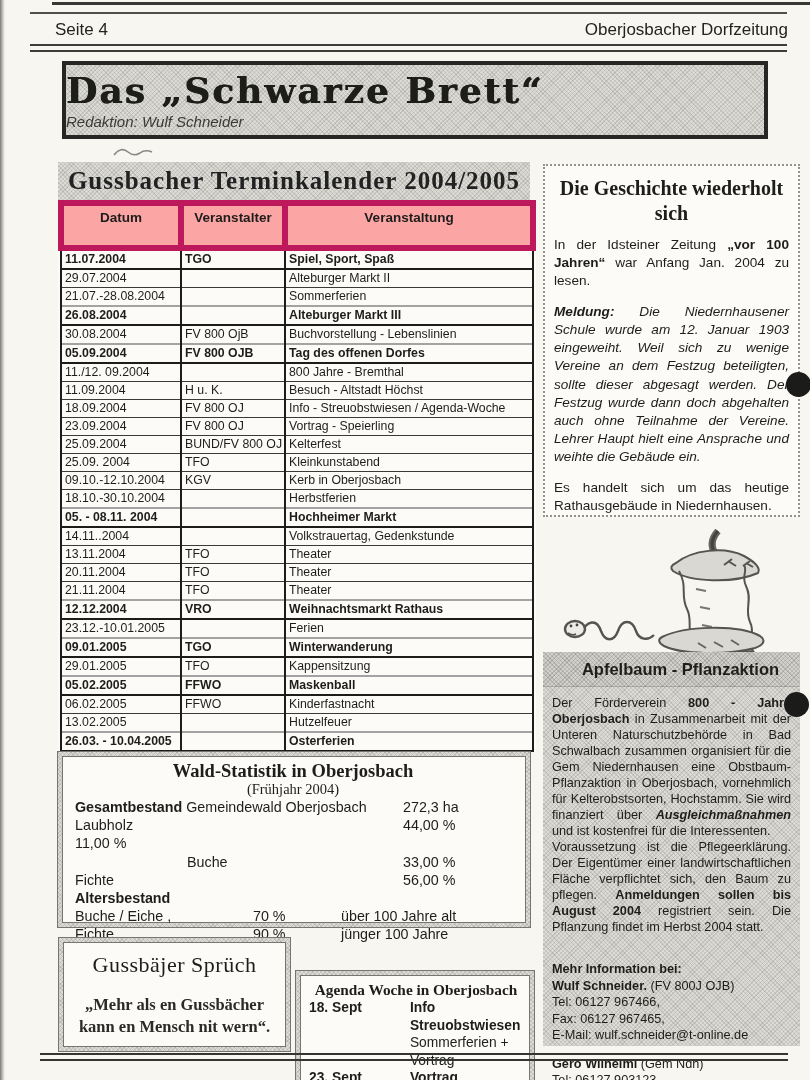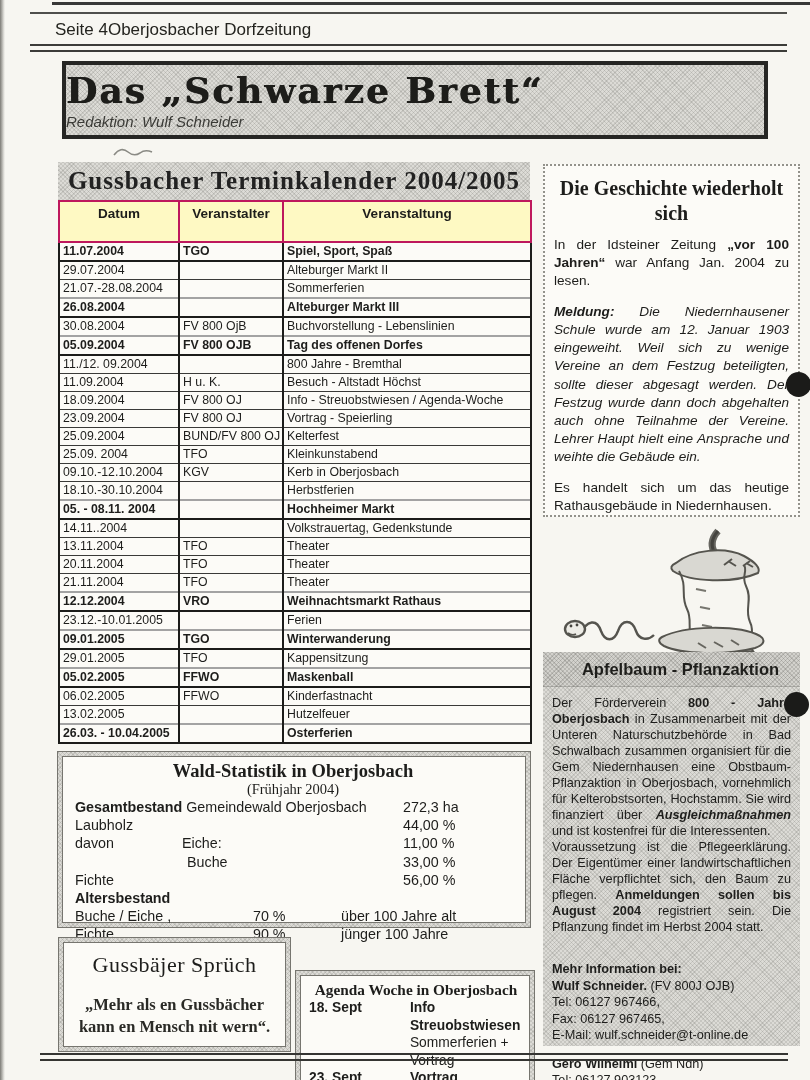--- a/index.html
+++ b/index.html
@@ -10,40 +10,40 @@
              background:linear-gradient(90deg,#7c7b76,#d8d7d2 70%,rgba(216,215,210,0));}
   .hatch{background-color:#dcdbd6;background-image:
       repeating-linear-gradient(45deg,rgba(90,90,84,.16) 0 1px,transparent 1px 3px),
       repeating-linear-gradient(135deg,rgba(90,90,84,.16) 0 1px,transparent 1px 3px);}
   .hatch-dark{background-color:#d2d1cc;background-image:
       repeating-linear-gradient(45deg,rgba(80,80,75,.2) 0 1px,transparent 1px 3px),
       repeating-linear-gradient(135deg,rgba(80,80,75,.2) 0 1px,transparent 1px 3px); padding-left: 18px;}
 
   .hdr-rule1{position:absolute;left:30px;top:12px;width:757px;border-top:2px solid #4f4f4c;}
   .hdr-row{position:absolute;left:55px;top:20px;width:733px;display:flex;
-           font-size:17px;color:#24241f;}
+           justify-content:space-between;font-size:17px;color:#24241f;}
   .hdr-rule2{position:absolute;left:30px;top:44px;width:757px;height:4px;
              border-top:2px solid #3c3c39;border-bottom:2px solid #3c3c39;}
 
   .banner{position:absolute;left:62px;top:61px;width:698px;height:70px;border:4px solid #262624;
           }
   .banner-title{margin-top:4px;font-family:"DejaVu Serif","Liberation Serif",serif;font-weight:bold;
           font-size:36px;letter-spacing:2px;color:#1d1d1a;text-shadow:.6px 0 0 #1d1d1a;}
   .banner-sub{font-size:15px;font-style:italic;color:#3a3a36;margin-top:2px;}
 
   .squiggle{position:absolute;left:112px;top:146px;}
 
   .tk-title{position:absolute;left:58px;top:162px;width:472px;height:38px;display:flex;
             align-items:center;justify-content:center;}
   .tk-title span{font-family:cursive;font-weight:bold;font-size:25px;letter-spacing:1px;color:#222;}
 
   table.tk{position:absolute;left:58px;top:200px;width:472px;border-collapse:collapse;
            table-layout:fixed;background:#fcfbf7;border:2px solid #1c1c1a;}
-  table.tk th{border:2px solid #be185d;font-size:13.5px;vertical-align:top;padding-top:4px;height:34px;
-           font-weight:bold;background:#fef9c3;}
+  table.tk th{border:6px solid #be185d;font-size:13.5px;vertical-align:top;padding-top:4px;height:34px;
+           font-weight:bold;background:#fca5a5;}
   table.tk td{border-left:2px solid #1c1c1a;border-right:2px solid #1c1c1a;border-top:1px solid #3a3a38;
            border-bottom:1px solid #3a3a38;height:17px;line-height:17px;padding:0 3px;font-size:12.3px;
            white-space:nowrap;overflow:hidden;}
   table.tk tr.bold td{font-weight:bold;border-top:2px solid #a3a3a3;border-bottom:2px solid #1c1c1a;}
   table.tk col.c1{width:120px;} table.tk col.c2{width:104px;} table.tk col.c3{width:248px;}
 
   .frame-box{position:absolute;padding:4px;border:1px solid #76756f;}
   .frame-inner{background:#fcfbf7;border:1px solid #76756f;width:100%;height:100%;box-sizing:border-box;}
 
   .wald{left:57px;top:751px;width:474px;height:177px;box-sizing:border-box;}
@@ -274,21 +274,20 @@
       <div class="wald-sub">(Frühjahr 2004)</div>
       <div class="wald-row">
         <span class="lbl"><span class="b">Gesamtbestand</span><span> Gemeindewald Oberjosbach</span></span>
         <span class="val">272,3 ha</span>
       </div>
       <div class="wald-row">
         <span class="lbl">Laubholz</span>
         <span class="val">44,00 %</span>
       </div>
       <div class="wald-row">
-        <span class="lbl"><span>davon</span><span class="ind">Eiche:</span></span>
         <span class="val">11,00 %</span>
       </div>
       <div class="wald-row">
         <span class="lbl"><span class="ind" style="margin-left:112px;">Buche</span></span>
         <span class="val">33,00 %</span>
       </div>
       <div class="wald-row">
         <span class="lbl">Fichte</span>
         <span class="val">56,00 %</span>
       </div>

